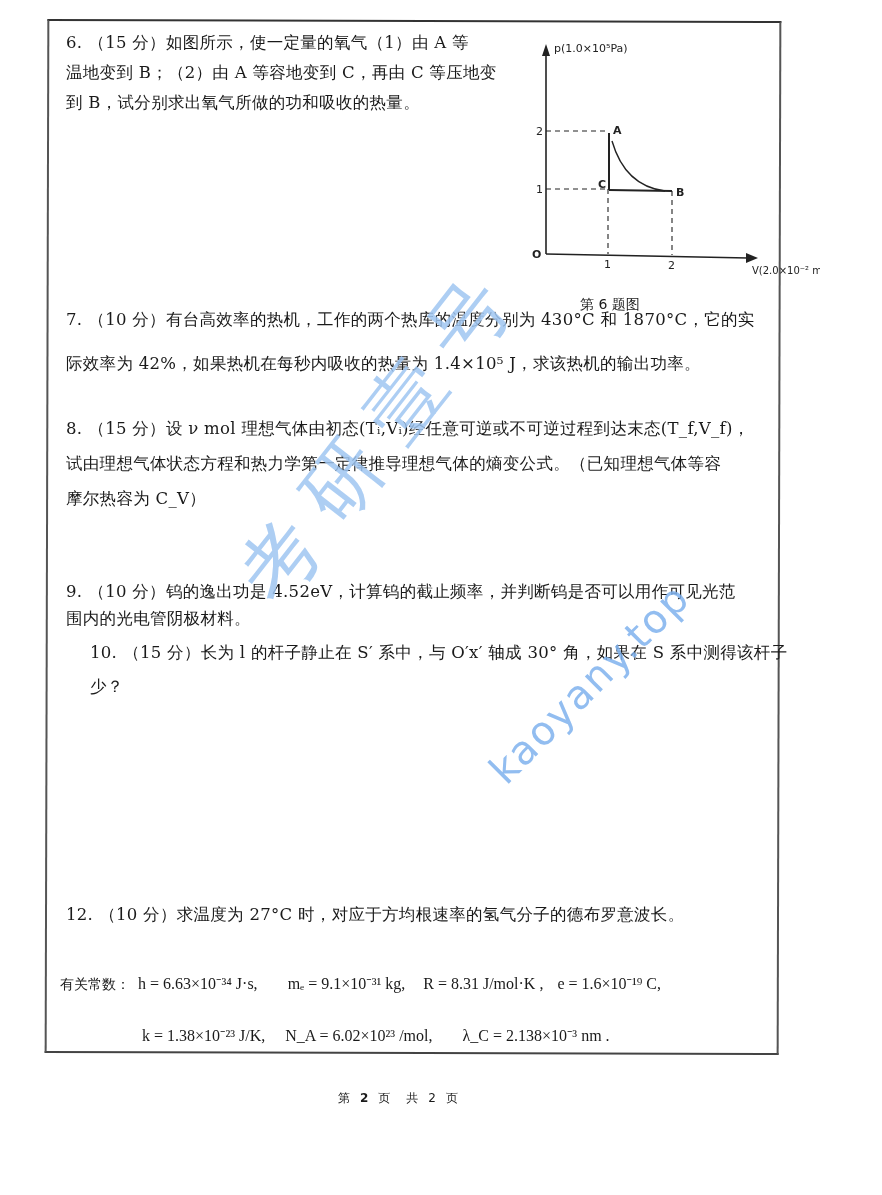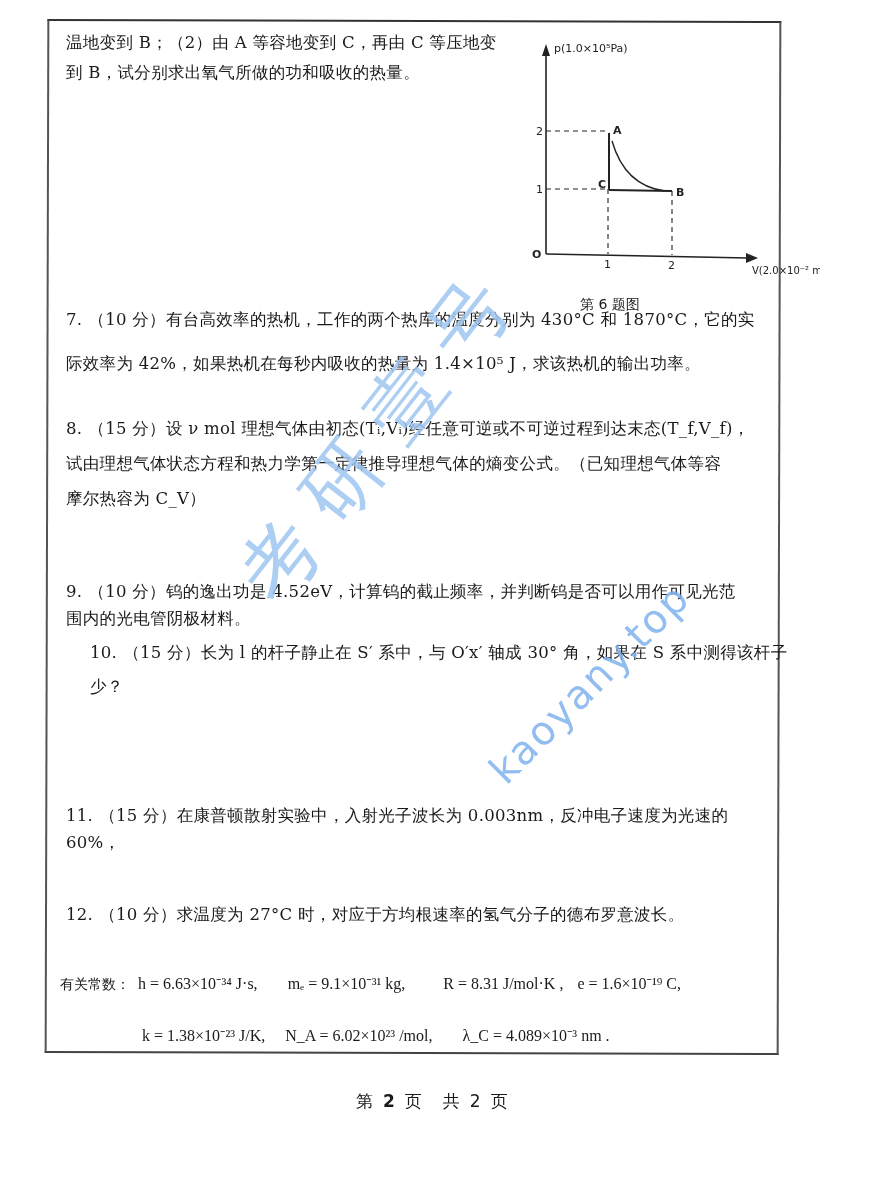--- a/index.html
+++ b/index.html
@@ -6,34 +6,35 @@
   body { width: 882px; height: 1195px; position: relative; overflow: hidden;
          font-family: "DejaVu Serif", "Liberation Serif", serif; color: #1a1a1a; }
   .frame { position: absolute; left: 46px; top: 20px; width: 730px; height: 1030px;
            border-left: 2px solid #555; border-right: 2px solid #555; border-top: 2px solid #333;
            border-bottom: 2px solid #444; transform: rotate(0.15deg); }
   .q { position: absolute; left: 66px; font-size: 16.5px; line-height: 30px; letter-spacing: 0.3px; }
   .q .num { margin-right: 6px; }
   .fig { position: absolute; left: 520px; top: 36px; width: 300px; height: 280px; }
   .fig-caption { position: absolute; left: 580px; top: 296px; font-size: 14px; font-family: "DejaVu Sans", sans-serif; }
   .consts { position: absolute; left: 60px; font-size: 16px; font-family: "Liberation Serif", serif; }
-  .footer { position: absolute; top: 1090px; left: 356px; font-size: 17px; font-family: "DejaVu Sans", sans-serif; letter-spacing: 2px; }
+  .footer { position: absolute; top: 1090px; left: 338px; font-size: 12px; font-family: "DejaVu Sans", sans-serif; letter-spacing: 2px; }
   .footer b { font-weight: bold; margin: 0 8px; }
   .watermark { position: absolute; pointer-events: none; color: #9fc6f2; opacity: 0.85; }
   .wm-cn { left: 215px; top: 560px; font-size: 78px; transform: rotate(-52deg); transform-origin: left top;
            font-family: "DejaVu Serif", serif; letter-spacing: 24px; white-space: nowrap; }
   .wm-url { left: 480px; top: 760px; font-size: 40px; transform: rotate(-45deg); transform-origin: left top;
             font-family: "DejaVu Sans", sans-serif; letter-spacing: 2px; white-space: nowrap; color: #7fb2ee; }
 </style>
 </head>
 <body>
 
 <div class="frame"></div>
 
 <div class="q" style="top:28px; width:455px;">
+  <div><span class="num">6.</span><span>（15 分）</span><span>如图所示，使一定量的氧气（1）由 A 等</span></div>
   <div>温地变到 B；（2）由 A 等容地变到 C，再由 C 等压地变</div>
   <div>到 B，试分别求出氧气所做的功和吸收的热量。</div>
 </div>
 
 <svg class="fig" viewBox="0 0 300 280">
   <g stroke="#222" fill="none" stroke-width="1.6">
 
     <line x1="26" y1="218" x2="26" y2="16"></line>
     <polygon points="22,20 26,8 30,20" fill="#222" stroke="none"></polygon>
     <line x1="26" y1="218" x2="228" y2="222"></line>
@@ -78,38 +79,37 @@
   <div><span class="num">9.</span><span>（10 分）</span><span>钨的逸出功是 4.52eV，计算钨的截止频率，并判断钨是否可以用作可见光范</span></div>
   <div>围内的光电管阴极材料。</div>
 </div>
 
 <div class="q" style="top:636px; width:720px; line-height:34px;margin-left:24px;">
   <div><span class="num">10.</span><span>（15 分）</span><span>长为 l 的杆子静止在 S′ 系中，与 O′x′ 轴成 30° 角，如果在 S 系中测得该杆子</span></div>
   <div>少？</div>
 </div>
 
 <div class="q" style="top:802px; width:720px; line-height:27px;">
-  <div><span class="num">11.</span><span>（15 分）</span><span>在康普顿散射实验中，入射光子波长为 0.003nm，反冲电子速度为光速的 60%，</span></div>
 </div>
 
 <div class="q" style="top:900px; width:720px;">
   <div><span class="num">12.</span><span>（10 分）</span><span>求温度为 27°C 时，对应于方均根速率的氢气分子的德布罗意波长。</span></div>
 </div>
 
 <div class="consts" style="top:972px;">
   <span style="font-family:Liberation Sans, sans-serif;font-size:14px;">有关常数：</span>
   <span style="margin-left:4px">h = 6.63×10⁻³⁴ J·s,</span>
   <span style="margin-left:26px">mₑ = 9.1×10⁻³¹ kg,</span>
-  <span style="margin-left:34px">R = 8.31 J/mol·K ,</span>
+  <span style="margin-left:14px">R = 8.31 J/mol·K ,</span>
   <span style="margin-left:10px">e = 1.6×10⁻¹⁹ C,</span>
 </div>
 <div class="consts" style="top:1024px; left:142px;">
   <span>k = 1.38×10⁻²³ J/K,</span>
   <span style="margin-left:16px">N_A = 6.02×10²³ /mol,</span>
-  <span style="margin-left:26px">λ_C = 4.089×10⁻³ nm .</span>
+  <span style="margin-left:26px">λ_C = 2.138×10⁻³ nm .</span>
 </div>
 
 <div class="footer">
   <span>第</span><b>2</b><span>页　共</span><span style="margin:0 8px">2</span><span>页</span>
 </div>
 
 <div class="watermark wm-cn">考研壹号</div>
 <div class="watermark wm-url">kaoyany.top</div>
 
 </body></html>

